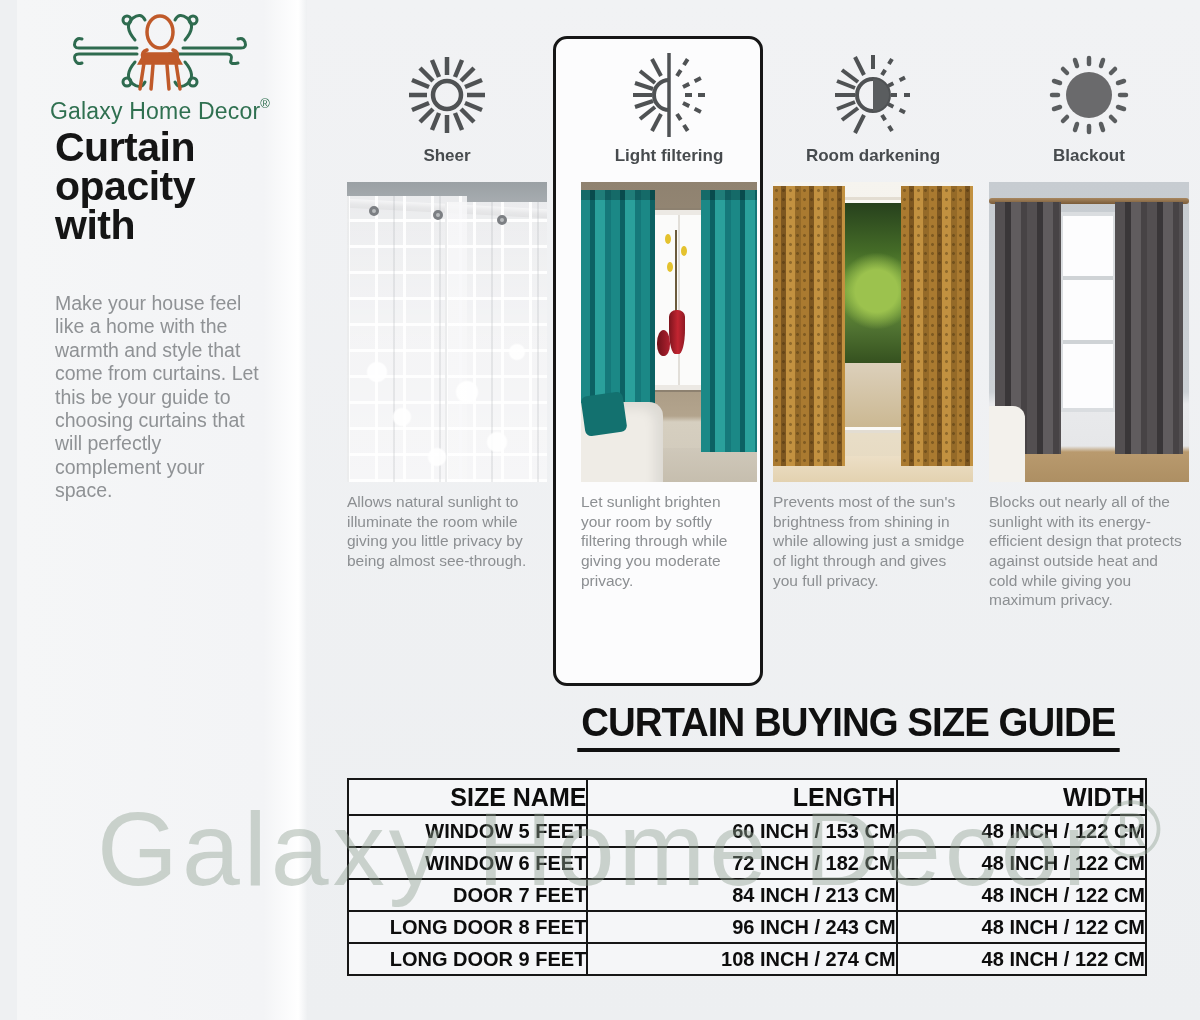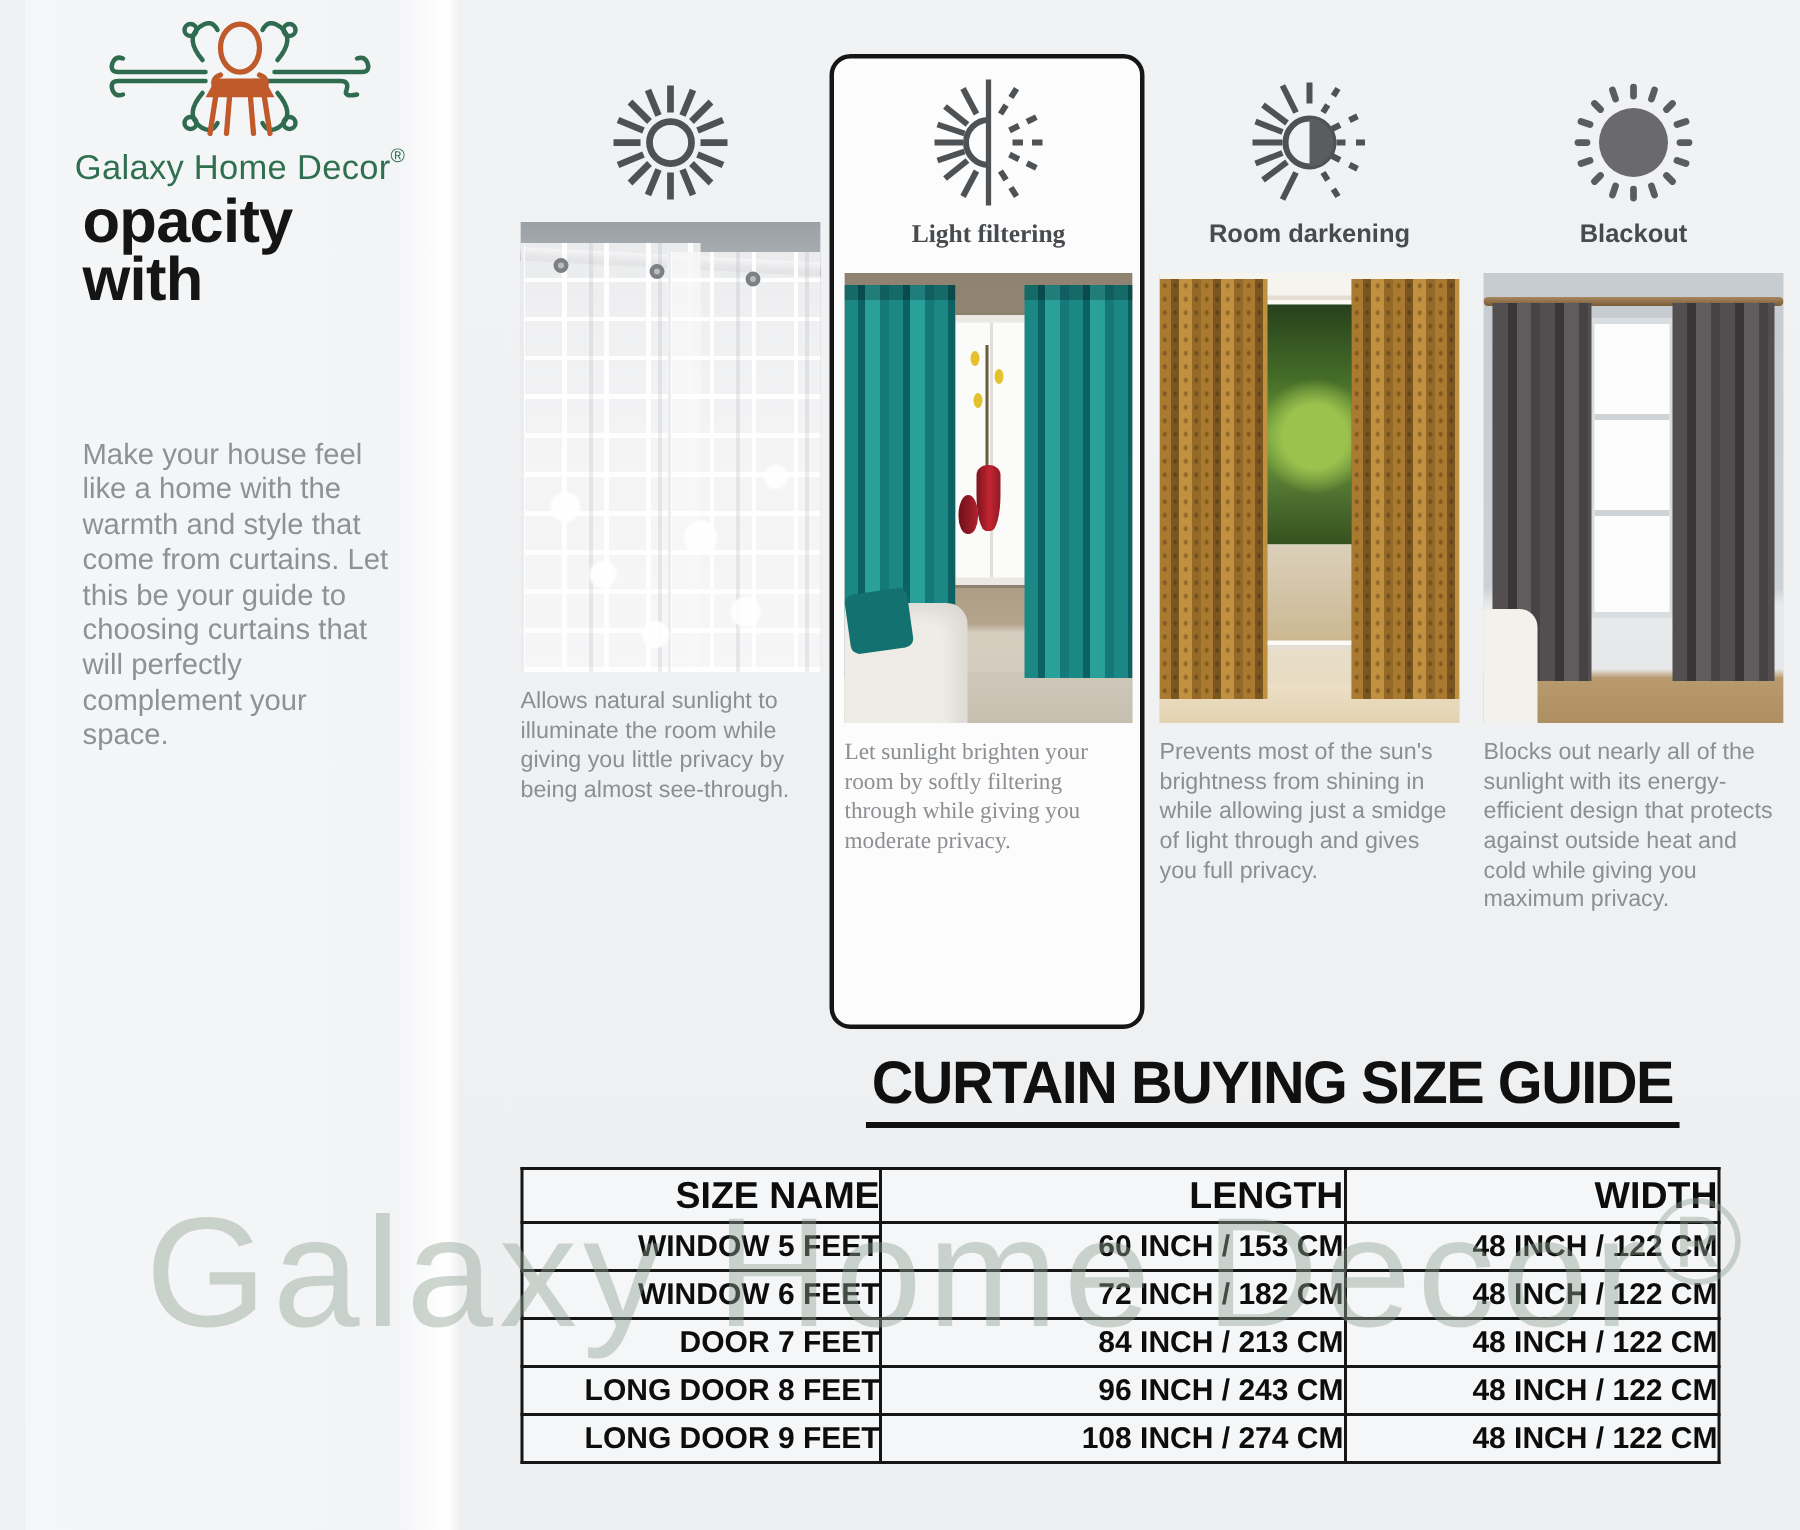--- a/index.html
+++ b/index.html
@@ -16,21 +16,21 @@
   .brand-reg { font-size:13px; vertical-align:top; position:relative; top:-2px; }
   .opacity-heading { position:absolute; left:38px; top:128px; font-size:41px; font-weight:800;
                      color:#151515; line-height:.95; letter-spacing:-.5px; }
   .intro-text { position:absolute; left:38px; top:292px; width:210px; font-size:19.5px;
                 color:#8f9295; line-height:1.2; }
 
   
   .highlight-box { position:absolute; left:536px; top:36px; width:210px; height:650px;
                    background:#fcfcfd; border:3px solid #161616; border-radius:14px; z-index:1; }
   .col { position:absolute; top:36px; width:200px; z-index:2; }
-  .col-sheer { left:330px; } .col-light { left:546px; width:192px;font-family:Liberation Serif, serif; }
+  .col-sheer { left:330px; } .col-light { left:564px; width:176px; }
   .col-room { left:756px; } .col-black { left:972px; }
   .col-icon { height:110px; display:flex; align-items:center; justify-content:center; padding-top:8px; }
   .col-label { text-align:center; font-size:17px; font-weight:700; color:#474b4e; height:34px; }
   .scene { position:relative; margin-top:2px; height:300px; overflow:hidden; background:#dcdee0; }
   .col-desc { margin-top:10px; font-size:15.5px; color:#8c8f92; line-height:1.27; padding-right:4px; }
 
   
   .abs { position:absolute; }
   
   .sh-wall { inset:0; background:linear-gradient(180deg,#9aa0a4 0%,#bfc3c6 20%,#e4e5e7 55%,#f0f0f1 100%); }
@@ -135,20 +135,21 @@
           <ellipse cx="95" cy="22" rx="13" ry="16"></ellipse>
           <path d="M80 44 h30 l5 9 h-40 z" fill="#c05a2a"></path>
           <path d="M79 53 l-4 26 M111 53 l4 26 M88 55 l-2 24 M102 55 l2 24"></path>
           <path d="M82 40 q-6 2 -4 8 M108 40 q6 2 4 8"></path>
         </g>
       </svg>
       <div class="brand-line"><span>Galaxy Home Decor</span><span class="brand-reg">®</span></div>
     </div>
 
     <div class="opacity-heading">
+      <div>Curtain</div>
       <div>opacity</div>
       <div>with</div>
     </div>
 
     <div class="intro-text">Make your house feel like a home with the warmth and style that come from curtains. Let this be your guide to choosing curtains that will perfectly complement your space.</div>
   </div>
 
   <div class="highlight-box"></div>
 
   <div class="col col-sheer">
@@ -170,20 +171,21 @@
             <line x1="11" y1="31" x2="28" y2="38"></line>
               <line x1="64" y1="54" x2="81" y2="61"></line>
             <line x1="11" y1="61" x2="28" y2="54"></line>
               <line x1="64" y1="38" x2="81" y2="31"></line>
             <line x1="31" y1="81" x2="38" y2="64"></line>
               <line x1="54" y1="28" x2="61" y2="11"></line>
           </g>
         </g>
       </svg>
     </div>
+    <div class="col-label">Sheer</div>
     <div class="scene">
       <div class="abs sh-wall"></div>
       <div class="abs sh-rod"></div>
       <div class="abs sh-lace p1"></div>
       <div class="abs sh-lace p2"></div>
       <div class="abs sh-flowers"></div>
       <div class="abs grommet" style="left:22px;top:24px;"></div>
       <div class="abs grommet" style="left:86px;top:28px;"></div>
       <div class="abs grommet" style="left:150px;top:33px;"></div>
     </div>

